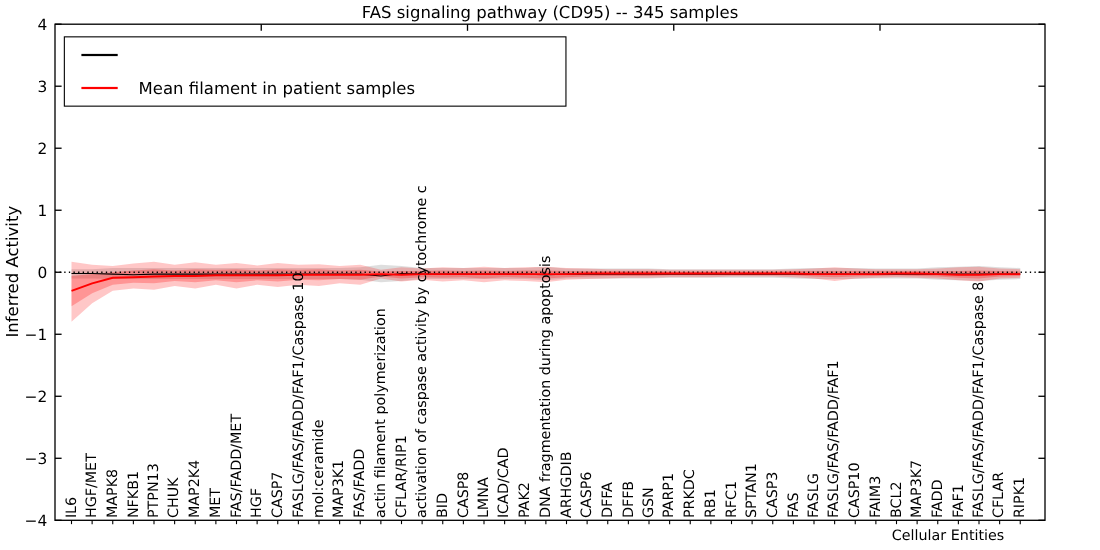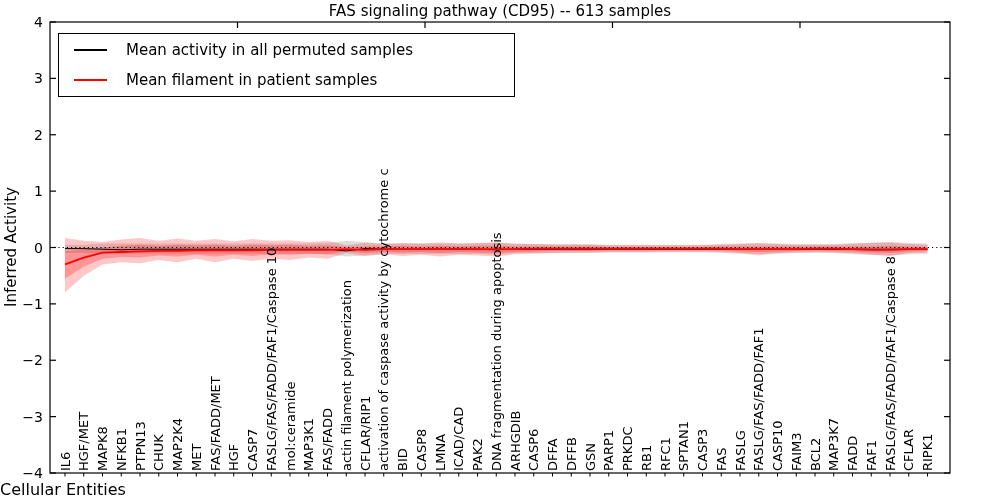--- a/index.html
+++ b/index.html
@@ -9,43 +9,43 @@
   }
   .chart-title{
     position:absolute;left:0;top:2px;width:1000px;text-align:center;
     font-size:15px;line-height:18px;white-space:nowrap;
   }
   .y-axis-label{
     position:absolute;left:11px;top:247px;transform:translate(-50%,-50%) rotate(-90deg);
     font-size:15px;white-space:nowrap;
   }
   .x-axis-label{
-    position:absolute;left:0;top:480px;width:913px;text-align:left;
-    font-size:16px;white-space:nowrap;
+    position:absolute;left:0;top:480px;width:913px;text-align:right;
+    font-size:13px;white-space:nowrap;
   }
   #plot-svg{position:absolute;left:0;top:0;}
   .legend{
     position:absolute;left:58px;top:33px;width:457px;height:64px;box-sizing:border-box;
     border:1.5px solid #000;background:#fff;display:flex;flex-direction:column;
     justify-content:space-evenly;z-index:5;
   }
   .legend-row{display:flex;align-items:center;height:28px;}
   .legend-swatch{display:inline-block;width:33px;height:2px;margin-left:15px;flex:0 0 33px;}
   .legend-label{margin-left:19px;font-size:15px;white-space:nowrap;}
   .x-tick-label{
     position:absolute;transform:rotate(-90deg);transform-origin:0 0;
     font-size:13px;line-height:13px;white-space:nowrap;z-index:2;
   }
   .yt{font-size:14px;}
 </style>
 </head>
 <body>
 
 <div class="figure">
-  <div class="chart-title">FAS signaling pathway (CD95) -- 613 samples</div>
+  <div class="chart-title">FAS signaling pathway (CD95) -- 345 samples</div>
   <div class="y-axis-label">Inferred Activity</div>
   <div class="x-axis-label">Cellular Entities</div>
 
   <svg id="plot-svg" width="1000" height="500">
       <path d="M65.0,244.7L83.8,244.7L102.5,243.6L121.3,243.6L140.0,243.6L158.8,243.6L177.5,243.6L196.3,243.6L215.0,243.6L233.8,243.6L252.5,243.6L271.3,243.6L290.0,243.6L308.8,243.6L327.5,243.0L346.3,240.7L365.0,241.9L383.8,243.6L402.5,243.6L421.3,243.6L440.0,243.6L458.8,243.6L477.5,243.6L496.3,242.4L515.0,244.1L533.8,244.1L552.5,244.1L571.3,244.1L590.0,244.1L608.8,244.7L627.5,244.7L646.3,244.7L665.0,244.7L683.8,244.7L702.5,244.7L721.2,244.1L740.0,243.6L758.8,243.6L777.5,243.6L796.3,244.1L815.0,244.1L833.7,244.1L852.5,243.0L871.3,242.4L890.0,241.9L908.8,243.0L927.5,243.6L927.5,253.7L908.8,254.3L890.0,255.4L871.3,254.8L852.5,254.3L833.7,253.1L815.0,253.1L796.3,253.1L777.5,253.7L758.8,253.7L740.0,253.7L721.2,253.1L702.5,252.6L683.8,252.6L665.0,252.6L646.3,252.6L627.5,252.6L608.8,252.6L590.0,253.1L571.3,253.1L552.5,253.1L533.8,253.1L515.0,253.1L496.3,254.8L477.5,253.7L458.8,253.7L440.0,253.7L421.3,253.7L402.5,253.7L383.8,253.7L365.0,255.4L346.3,256.5L327.5,254.3L308.8,253.7L290.0,253.7L271.3,253.7L252.5,253.7L233.8,253.7L215.0,253.7L196.3,253.7L177.5,253.7L158.8,253.7L140.0,253.7L121.3,253.7L102.5,253.7L83.8,253.1L65.0,253.1Z" fill="rgba(125,125,125,0.25)" stroke="none"></path>
       <path d="M65.0,237.9L83.8,240.7L102.5,241.9L121.3,239.6L140.0,237.9L158.8,240.7L177.5,238.5L196.3,240.7L215.0,239.0L233.8,241.3L252.5,239.0L271.3,240.7L290.0,240.2L308.8,241.9L327.5,240.7L346.3,245.2L365.0,243.0L383.8,244.1L402.5,243.0L421.3,243.6L440.0,242.4L458.8,243.6L477.5,243.0L496.3,242.4L515.0,243.6L533.8,244.1L552.5,244.7L571.3,244.7L590.0,244.7L608.8,245.2L627.5,245.2L646.3,245.2L665.0,245.2L683.8,245.2L702.5,245.2L721.2,244.7L740.0,244.1L758.8,243.0L777.5,244.1L796.3,244.7L815.0,244.7L833.7,244.7L852.5,244.1L871.3,243.0L890.0,242.4L908.8,244.1L927.5,244.7L927.5,252.6L908.8,253.1L890.0,256.0L871.3,254.8L852.5,253.1L833.7,252.6L815.0,252.0L796.3,252.6L777.5,253.1L758.8,255.4L740.0,253.1L721.2,252.0L702.5,251.4L683.8,251.4L665.0,251.4L646.3,252.0L627.5,252.0L608.8,252.0L590.0,252.6L571.3,252.6L552.5,253.1L533.8,253.7L515.0,254.3L496.3,256.5L477.5,255.4L458.8,254.8L440.0,256.5L421.3,254.8L402.5,256.0L383.8,254.3L365.0,256.0L346.3,253.1L327.5,258.8L308.8,257.6L290.0,259.9L271.3,258.8L252.5,261.0L233.8,258.8L215.0,262.2L196.3,258.8L177.5,262.2L158.8,259.9L140.0,263.3L121.3,262.2L102.5,264.4L83.8,275.7L65.0,292.6Z" fill="rgba(255,0,0,0.22)" stroke="none"></path>
       <path d="M65.0,250.9L83.8,249.2L102.5,247.5L121.3,245.8L140.0,244.7L158.8,245.8L177.5,244.7L196.3,245.2L215.0,244.7L233.8,245.8L252.5,244.7L271.3,245.2L290.0,244.7L308.8,245.8L327.5,245.2L346.3,246.9L365.0,246.4L383.8,246.4L402.5,245.8L421.3,246.4L440.0,245.8L458.8,246.4L477.5,245.8L496.3,245.8L515.0,246.4L533.8,246.4L552.5,246.4L571.3,246.4L590.0,246.4L608.8,246.9L627.5,246.9L646.3,246.9L665.0,246.9L683.8,246.9L702.5,246.9L721.2,246.4L740.0,246.4L758.8,246.4L777.5,246.4L796.3,246.4L815.0,246.4L833.7,246.4L852.5,246.4L871.3,246.4L890.0,245.8L908.8,246.4L927.5,246.9L927.5,250.9L908.8,251.4L890.0,253.1L871.3,252.6L852.5,251.4L833.7,250.9L815.0,250.3L796.3,250.9L777.5,251.4L758.8,252.0L740.0,251.4L721.2,250.3L702.5,250.3L683.8,250.3L665.0,250.3L646.3,250.3L627.5,250.3L608.8,250.3L590.0,250.9L571.3,250.9L552.5,250.9L533.8,251.4L515.0,252.0L496.3,253.1L477.5,252.6L458.8,252.0L440.0,253.1L421.3,252.0L402.5,252.6L383.8,252.0L365.0,253.1L346.3,251.4L327.5,254.3L308.8,253.7L290.0,254.8L271.3,254.3L252.5,256.0L233.8,254.8L215.0,256.5L196.3,254.8L177.5,256.5L158.8,255.4L140.0,257.6L121.3,257.1L102.5,258.8L83.8,266.7L65.0,278.5Z" fill="rgba(255,0,0,0.25)" stroke="none"></path>
       <path d="M65.0,248.6L83.8,248.6L102.5,249.2L121.3,249.8L140.0,249.2L158.8,249.2L177.5,249.2L196.3,249.2L215.0,249.2L233.8,249.2L252.5,249.2L271.3,249.2L290.0,249.2L308.8,249.2L327.5,249.2L346.3,250.9L365.0,248.6L383.8,249.2L402.5,249.2L421.3,249.2L440.0,249.2L458.8,249.2L477.5,249.2L496.3,249.8L515.0,249.2L533.8,249.2L552.5,249.2L571.3,249.2L590.0,249.2L608.8,249.2L627.5,249.2L646.3,249.2L665.0,249.2L683.8,249.2L702.5,249.2L721.2,249.2L740.0,249.2L758.8,249.2L777.5,249.2L796.3,249.2L815.0,249.2L833.7,249.2L852.5,249.2L871.3,249.2L890.0,249.2L908.8,249.2L927.5,249.2" fill="none" stroke="#000000" stroke-width="1"></path>
       <line x1="50" y1="247.5" x2="950" y2="247.5" stroke="#000000" stroke-width="1.2" stroke-dasharray="1.2 3"></line>
       <path d="M65.0,264.4L83.8,257.6L102.5,252.6L121.3,252.0L140.0,251.4L158.8,250.9L177.5,250.9L196.3,250.3L215.0,250.3L233.8,250.3L252.5,250.3L271.3,249.8L290.0,249.8L308.8,249.8L327.5,249.8L346.3,249.2L365.0,249.8L383.8,249.2L402.5,249.2L421.3,249.2L440.0,249.2L458.8,249.2L477.5,249.2L496.3,249.2L515.0,249.2L533.8,248.6L552.5,248.6L571.3,248.6L590.0,248.6L608.8,248.6L627.5,248.6L646.3,248.6L665.0,248.6L683.8,248.6L702.5,248.6L721.2,248.6L740.0,249.2L758.8,249.2L777.5,249.2L796.3,249.2L815.0,248.6L833.7,248.6L852.5,249.2L871.3,249.8L890.0,249.8L908.8,249.2L927.5,249.2" fill="none" stroke="#ff0000" stroke-width="1.8"></path>
@@ -176,20 +176,19 @@
       <div class="x-tick-label" style="left: 846px; top: 471px;">FADD</div>
       <div class="x-tick-label" style="left: 864.75px; top: 471px;">FAF1</div>
       <div class="x-tick-label" style="left: 883.5px; top: 471px;">FASLG/FAS/FADD/FAF1/Caspase 8</div>
       <div class="x-tick-label" style="left: 902.25px; top: 471px;">CFLAR</div>
       <div class="x-tick-label" style="left: 921px; top: 471px;">RIPK1</div>
     </div>
 
   <div class="legend">
     <div class="legend-row">
       <span class="legend-swatch" style="background: rgb(0, 0, 0);"></span>
-      <span class="legend-label">Mean activity in all permuted samples</span>
     </div>
     <div class="legend-row">
       <span class="legend-swatch" style="background: rgb(255, 0, 0);"></span>
       <span class="legend-label">Mean filament in patient samples</span>
     </div>
   </div>
 </div>
 
 </body></html>

